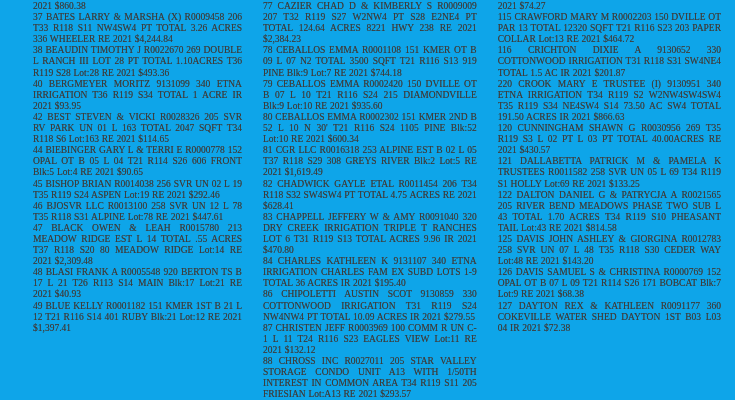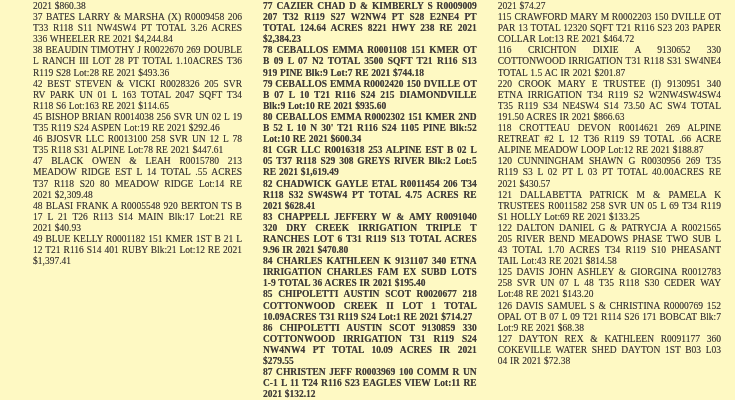--- a/index.html
+++ b/index.html
@@ -10,29 +10,29 @@
     height: 400px;
     overflow: hidden;
   }
   .page {
     box-sizing: border-box;
     width: 735px;
     height: 400px;
     padding: 1px 14px 0 33px;
     display: flex;
     gap: 21px;
-    background: #fef9c3;
+    background: #0ea5e9;
     filter: blur(0.18px);
   }
   .col {
     overflow: hidden;
     height: 400px;
   }
   .col-0 { width: 219px; }
-  .col-1 { width: 224px; font-weight: bold; }
+  .col-1 { width: 224px; }
   .col-2 { width: 234px; }
   p.entry {
     margin: 0;
     padding: 0;
     text-align: justify;
     font-family: "Liberation Serif", "DejaVu Serif", serif;
     font-size: 9.5px;
     line-height: 11.1px;
     color: #3f3b38;
     letter-spacing: 0px;
@@ -43,47 +43,47 @@
   }
 </style>
 </head>
 <body>
 
 <div class="page">
   <div class="col col-0">
       <p class="entry">2021 $860.38</p>
       <p class="entry">37 BATES LARRY &amp; MARSHA (X) R0009458 206 T33 R118 S11 NW4SW4 PT TOTAL 3.26 ACRES 336 WHEELER RE 2021 $4,244.84</p>
       <p class="entry">38 BEAUDIN TIMOTHY J R0022670 269 DOUBLE L RANCH III LOT 28 PT TOTAL 1.10ACRES T36 R119 S28 Lot:28 RE 2021 $493.36</p>
+      <p class="entry">40 BERGMEYER MORITZ 9131099 340 ETNA IRRIGATION T36 R119 S34 TOTAL 1 ACRE IR 2021 $93.95</p>
       <p class="entry">42 BEST STEVEN &amp; VICKI R0028326 205 SVR RV PARK UN 01 L 163 TOTAL 2047 SQFT T34 R118 S6 Lot:163 RE 2021 $114.65</p>
+      <p class="entry">44 BIEBINGER GARY L &amp; TERRI E R0000778 152 OPAL OT B 05 L 04 T21 R114 S26 606 FRONT Blk:5 Lot:4 RE 2021 $90.65</p>
       <p class="entry">45 BISHOP BRIAN R0014038 256 SVR UN 02 L 19 T35 R119 S24 ASPEN Lot:19 RE 2021 $292.46</p>
       <p class="entry">46 BJOSVR LLC R0013100 258 SVR UN 12 L 78 T35 R118 S31 ALPINE Lot:78 RE 2021 $447.61</p>
       <p class="entry">47 BLACK OWEN &amp; LEAH R0015780 213 MEADOW RIDGE EST L 14 TOTAL .55 ACRES T37 R118 S20 80 MEADOW RIDGE Lot:14 RE 2021 $2,309.48</p>
       <p class="entry">48 BLASI FRANK A R0005548 920 BERTON TS B 17 L 21 T26 R113 S14 MAIN Blk:17 Lot:21 RE 2021 $40.93</p>
       <p class="entry">49 BLUE KELLY R0001182 151 KMER 1ST B 21 L 12 T21 R116 S14 401 RUBY Blk:21 Lot:12 RE 2021 $1,397.41</p>
     </div>
   <div class="col col-1">
       <p class="entry">77 CAZIER CHAD D &amp; KIMBERLY S R0009009 207 T32 R119 S27 W2NW4 PT S28 E2NE4 PT TOTAL 124.64 ACRES 8221 HWY 238 RE 2021 $2,384.23</p>
       <p class="entry">78 CEBALLOS EMMA R0001108 151 KMER OT B 09 L 07 N2 TOTAL 3500 SQFT T21 R116 S13 919 PINE Blk:9 Lot:7 RE 2021 $744.18</p>
       <p class="entry">79 CEBALLOS EMMA R0002420 150 DVILLE OT B 07 L 10 T21 R116 S24 215 DIAMONDVILLE Blk:9 Lot:10 RE 2021 $935.60</p>
       <p class="entry">80 CEBALLOS EMMA R0002302 151 KMER 2ND B 52 L 10 N 30' T21 R116 S24 1105 PINE Blk:52 Lot:10 RE 2021 $600.34</p>
       <p class="entry">81 CGR LLC R0016318 253 ALPINE EST B 02 L 05 T37 R118 S29 308 GREYS RIVER Blk:2 Lot:5 RE 2021 $1,619.49</p>
       <p class="entry">82 CHADWICK GAYLE ETAL R0011454 206 T34 R118 S32 SW4SW4 PT TOTAL 4.75 ACRES RE 2021 $628.41</p>
       <p class="entry">83 CHAPPELL JEFFERY W &amp; AMY R0091040 320 DRY CREEK IRRIGATION TRIPLE T RANCHES LOT 6 T31 R119 S13 TOTAL ACRES 9.96 IR 2021 $470.80</p>
       <p class="entry">84 CHARLES KATHLEEN K 9131107 340 ETNA IRRIGATION CHARLES FAM EX SUBD LOTS 1-9 TOTAL 36 ACRES IR 2021 $195.40</p>
-      <p class="entry">85 CHIPOLETTI AUSTIN SCOT R0020677 218 COTTONWOOD CREEK II LOT 1 TOTAL 10.09ACRES T31 R119 S24 Lot:1 RE 2021 $714.27</p>
       <p class="entry">86 CHIPOLETTI AUSTIN SCOT 9130859 330 COTTONWOOD IRRIGATION T31 R119 S24 NW4NW4 PT TOTAL 10.09 ACRES IR 2021 $279.55</p>
       <p class="entry">87 CHRISTEN JEFF R0003969 100 COMM R UN C-1 L 11 T24 R116 S23 EAGLES VIEW Lot:11 RE 2021 $132.12</p>
       <p class="entry">88 CHROSS INC R0027011 205 STAR VALLEY STORAGE CONDO UNIT A13 WITH 1/50TH INTEREST IN COMMON AREA T34 R119 S11 205 FRIESIAN Lot:A13 RE 2021 $293.57</p>
     </div>
   <div class="col col-2">
       <p class="entry">2021 $74.27</p>
       <p class="entry">115 CRAWFORD MARY M R0002203 150 DVILLE OT PAR 13 TOTAL 12320 SQFT T21 R116 S23 203 PAPER COLLAR Lot:13 RE 2021 $464.72</p>
       <p class="entry">116 CRICHTON DIXIE A 9130652 330 COTTONWOOD IRRIGATION T31 R118 S31 SW4NE4 TOTAL 1.5 AC IR 2021 $201.87</p>
       <p class="entry">220 CROOK MARY E TRUSTEE (I) 9130951 340 ETNA IRRIGATION T34 R119 S2 W2NW4SW4SW4 T35 R119 S34 NE4SW4 S14 73.50 AC SW4 TOTAL 191.50 ACRES IR 2021 $866.63</p>
-      <p class="entry">118 CROTTEAU DEVON R0014621 269 ALPINE RETREAT #2 L 12 T36 R119 S9 TOTAL .66 ACRE ALPINE MEADOW LOOP Lot:12 RE 2021 $188.87</p>
       <p class="entry">120 CUNNINGHAM SHAWN G R0030956 269 T35 R119 S3 L 02 PT L 03 PT TOTAL 40.00ACRES RE 2021 $430.57</p>
       <p class="entry">121 DALLABETTA PATRICK M &amp; PAMELA K TRUSTEES R0011582 258 SVR UN 05 L 69 T34 R119 S1 HOLLY Lot:69 RE 2021 $133.25</p>
       <p class="entry">122 DALTON DANIEL G &amp; PATRYCJA A R0021565 205 RIVER BEND MEADOWS PHASE TWO SUB L 43 TOTAL 1.70 ACRES T34 R119 S10 PHEASANT TAIL Lot:43 RE 2021 $814.58</p>
       <p class="entry">125 DAVIS JOHN ASHLEY &amp; GIORGINA R0012783 258 SVR UN 07 L 48 T35 R118 S30 CEDER WAY Lot:48 RE 2021 $143.20</p>
       <p class="entry">126 DAVIS SAMUEL S &amp; CHRISTINA R0000769 152 OPAL OT B 07 L 09 T21 R114 S26 171 BOBCAT Blk:7 Lot:9 RE 2021 $68.38</p>
       <p class="entry">127 DAYTON REX &amp; KATHLEEN R0091177 360 COKEVILLE WATER SHED DAYTON 1ST B03 L03 04 IR 2021 $72.38</p>
     </div>
 </div>
 
 </body></html>

